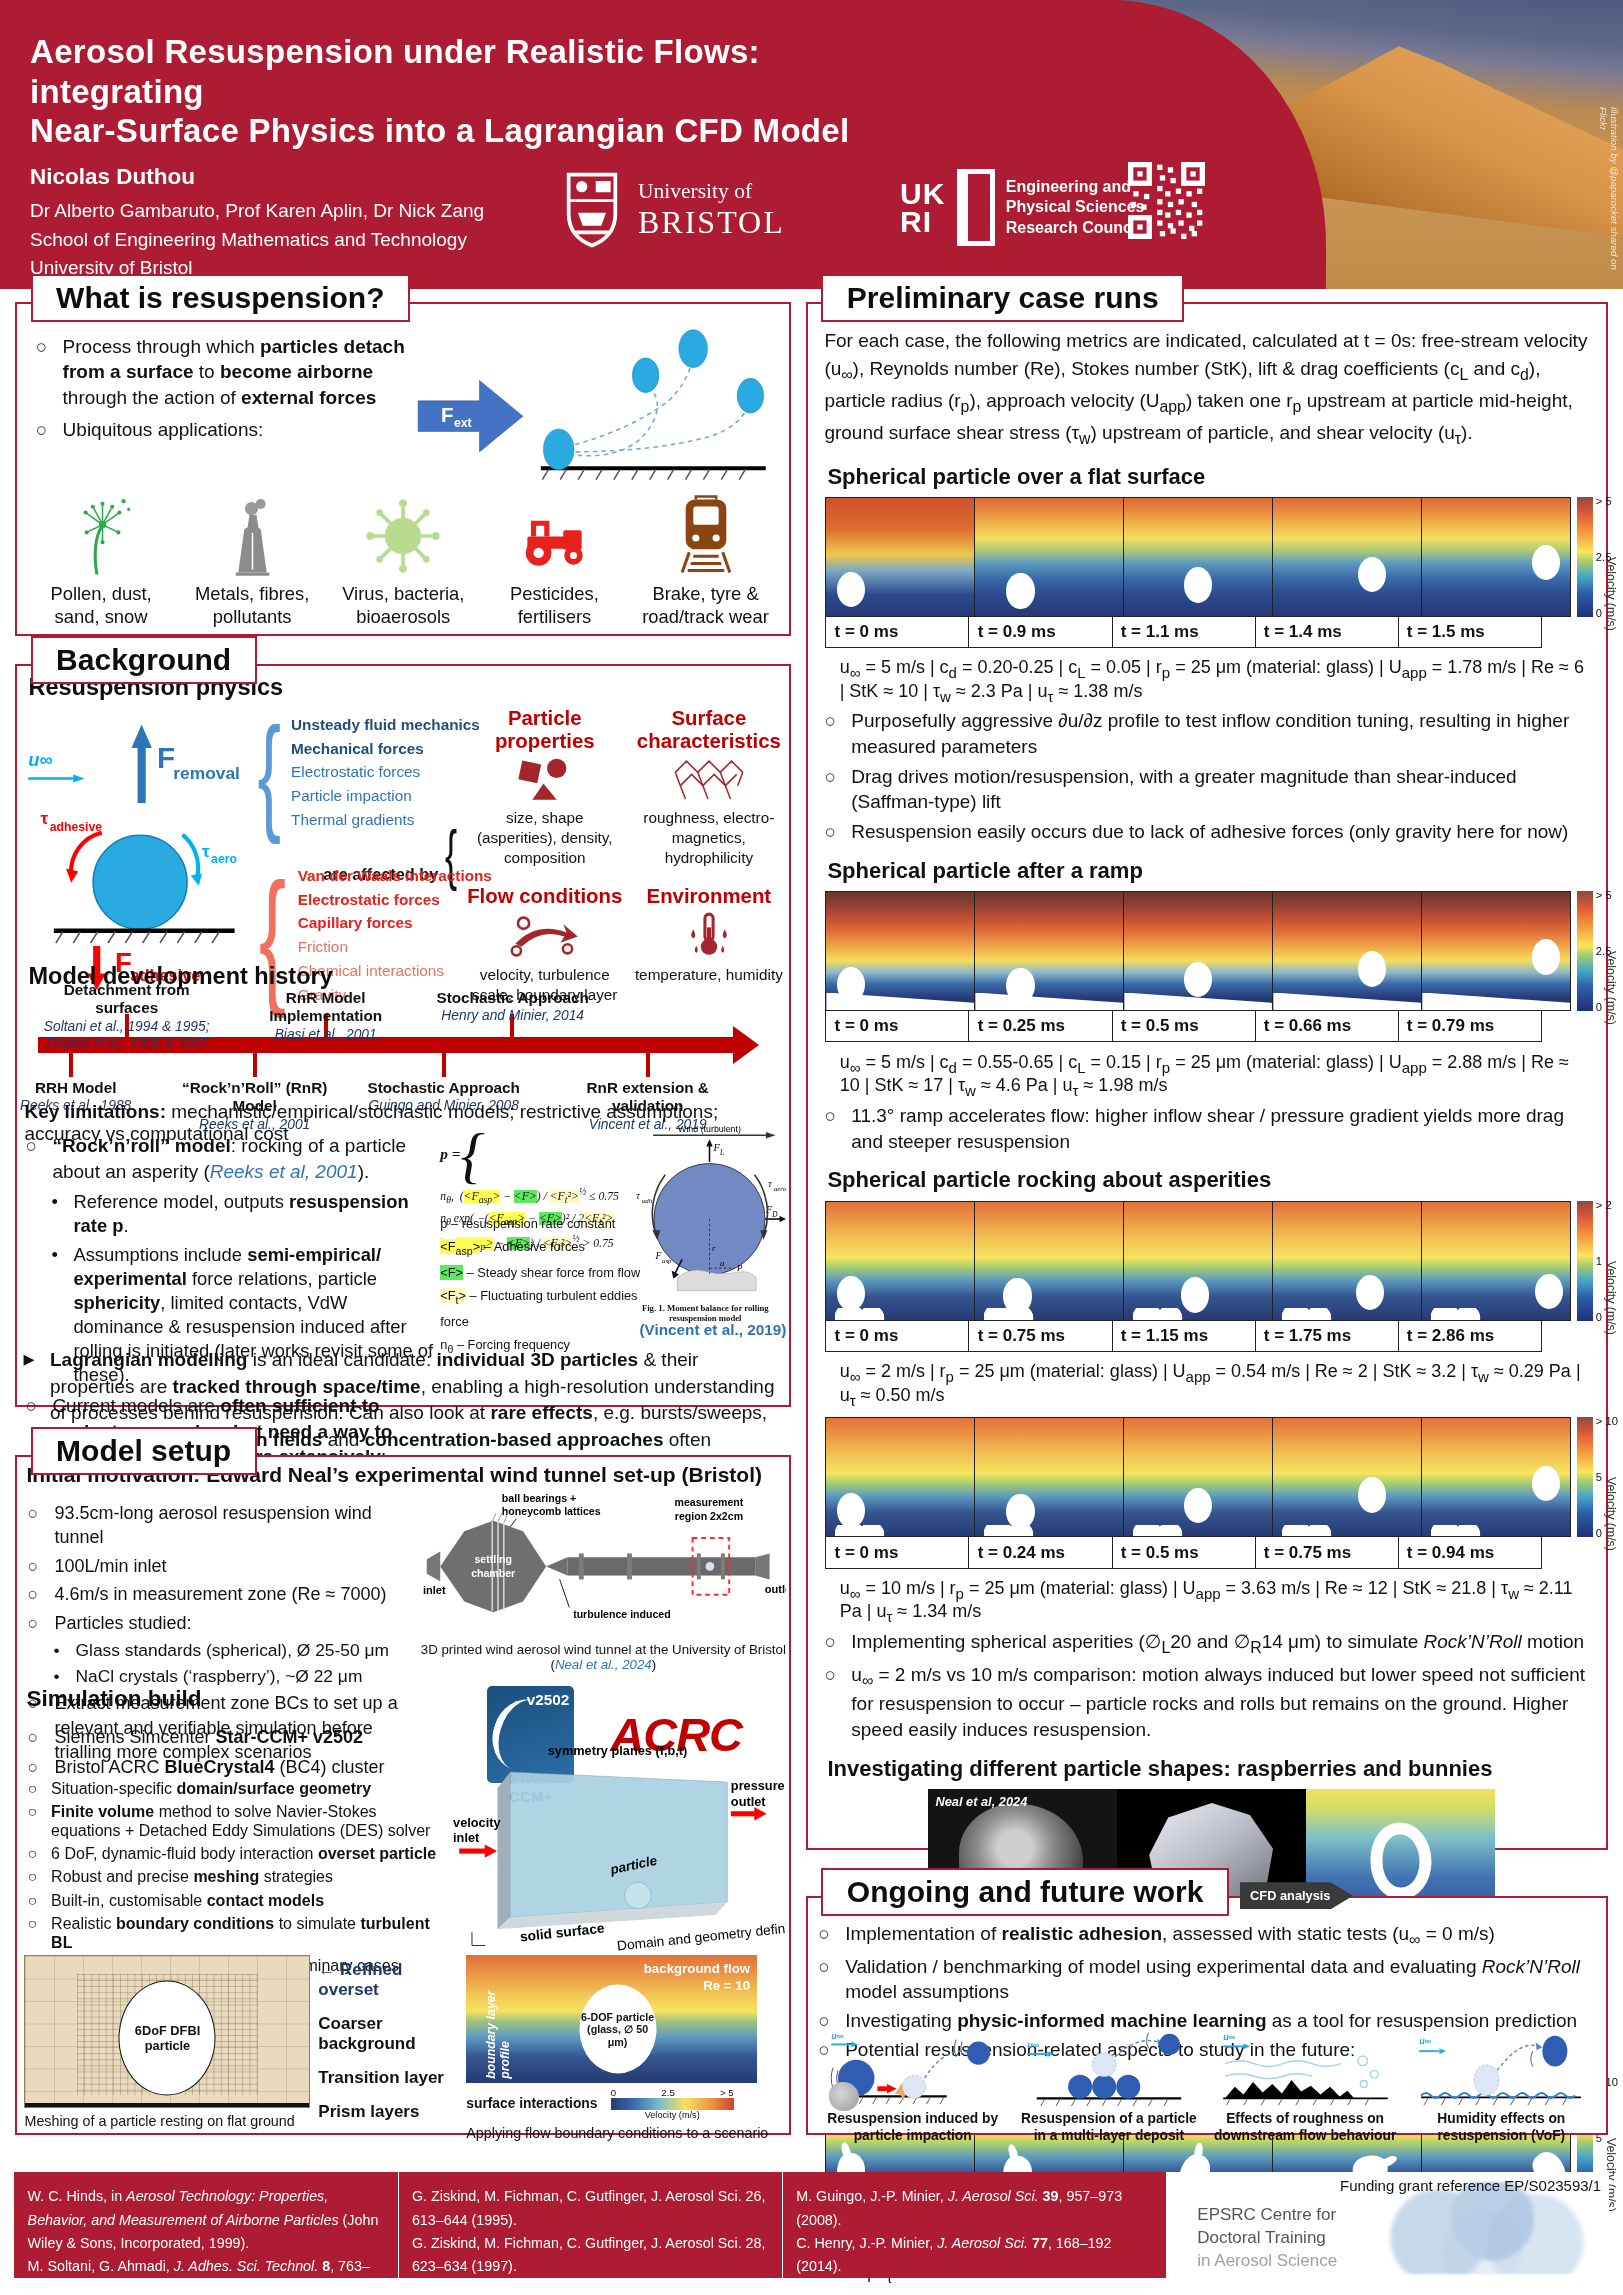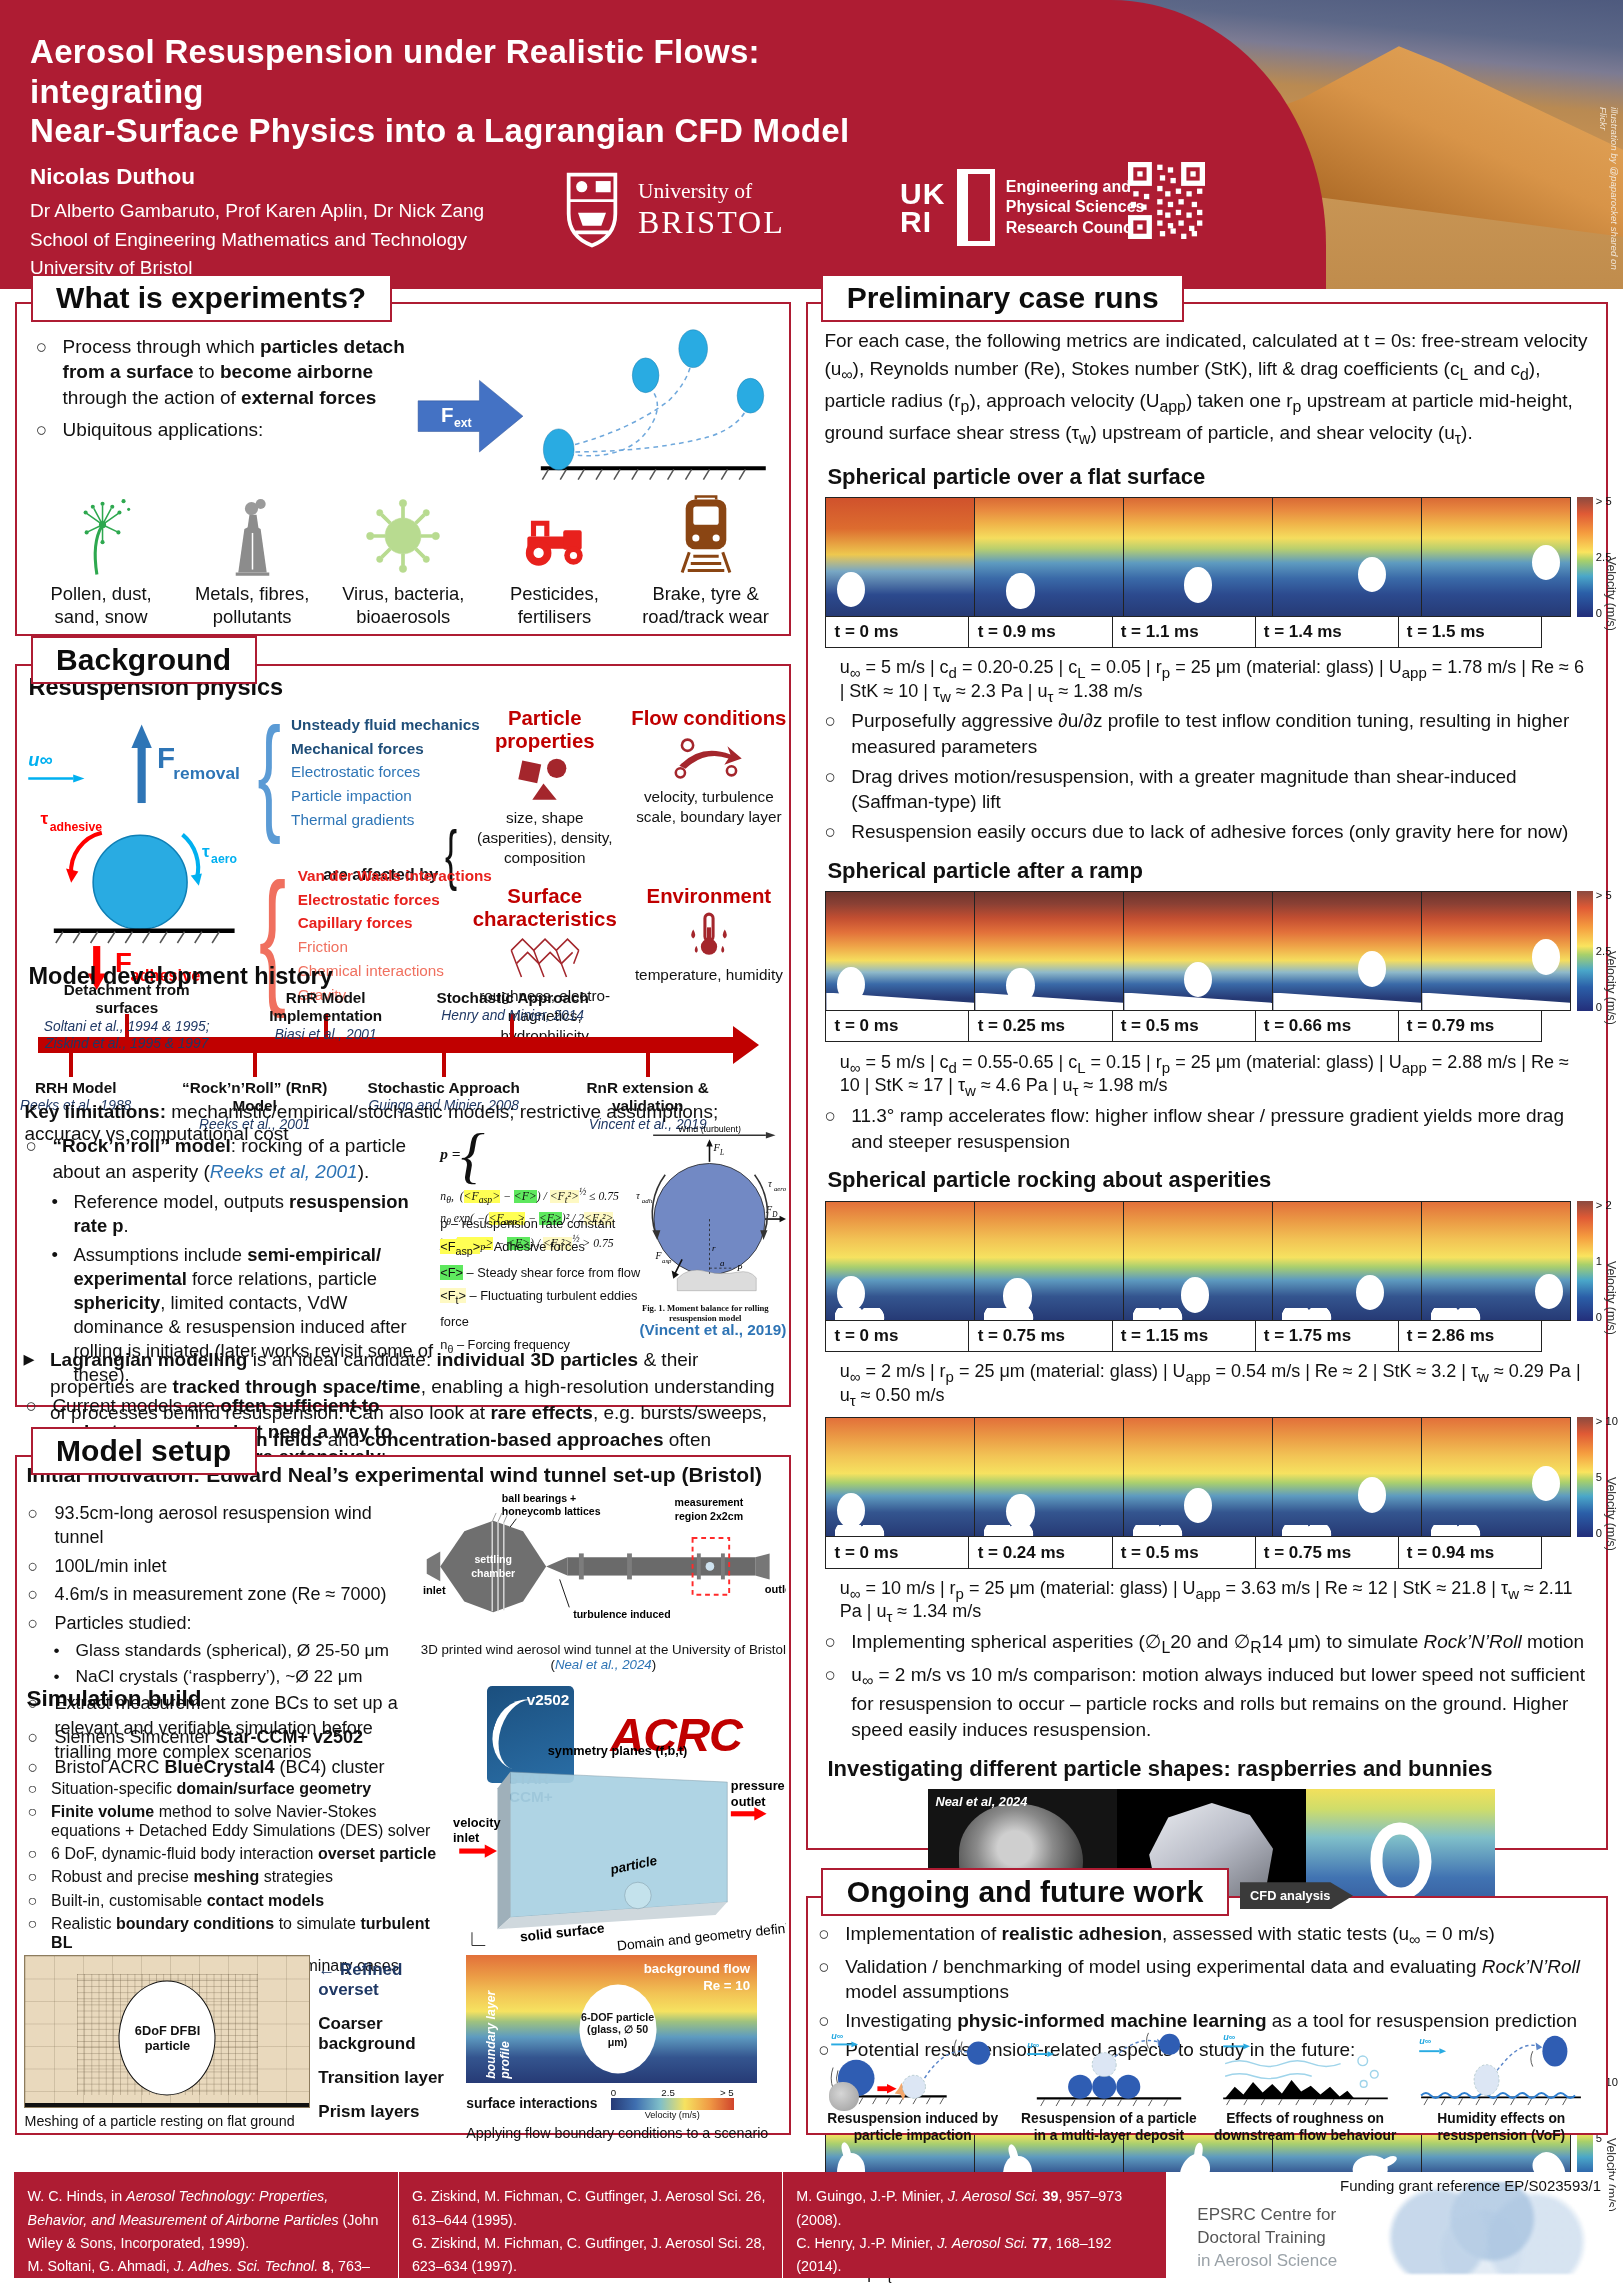--- a/index.html
+++ b/index.html
@@ -247,21 +247,21 @@
       <rect x="12" y="26" width="2" height="2"></rect>
           <rect x="16" y="25" width="2" height="2"></rect>
           <rect x="20" y="27" width="2" height="2"></rect>
           <rect x="24" y="26" width="2" height="2"></rect>
         </g>
     </svg>
   </div>
 </div>
 
 <div class="bx" style="left:15.3px;top:302px;width:776px;height:334px;">
-  <div class="bt">What is experiments?</div>
+  <div class="bt">What is resuspension?</div>
   <div class="abs" style="left:15.3px;top:23.5px;width:373px;">
     <div class="li"><span>Process through which <b>particles detach from a surface</b> to <b>become airborne</b> through the action of <b>external forces</b></span></div>
     <div class="li"><span>Ubiquitous applications:</span></div>
   </div>
   <div class="fextfig">
     <svg width="363" height="169" viewBox="0 0 710 330">
       <polygon points="10,150 130,150 130,110 215,180 130,250 130,210 10,210" fill="#4472C4" stroke="#2f5496"></polygon>
       <text x="55" y="192" fill="#fff" font-size="40" font-weight="bold">F</text>
       <text x="80" y="202" fill="#fff" font-size="24" font-weight="bold">ext</text>
       <line x1="250" y1="282" x2="690" y2="282" stroke="#000" stroke-width="8"></line>
@@ -419,40 +419,40 @@
     <div class="quad">
       <div class="qt">Particle properties</div>
       <svg width="61" height="44" viewBox="0 0 120 86">
           <rect x="12" y="10" width="38" height="38" fill="#A4262C" transform="rotate(12 31 29)"></rect>
           <circle cx="84" cy="22" r="19" fill="#A4262C"></circle>
           <polygon points="58,52 84,84 36,84" fill="#A4262C"></polygon>
         </svg>
       <div class="qd">size, shape (asperities), density, composition</div>
     </div>
     <div class="quad">
-      <div class="qt">Flow conditions</div>
-      <svg width="77" height="46" viewBox="0 0 150 90">
-          <path d="M18 62 Q60 18 118 40 l-6-16 28 24 -34 12 8-12 Q68 32 30 68 Z" fill="#A4262C"></path>
-          <circle cx="34" cy="22" r="11" fill="none" stroke="#A4262C" stroke-width="5"></circle>
-          <circle cx="20" cy="76" r="9" fill="none" stroke="#A4262C" stroke-width="5"></circle>
-          <circle cx="120" cy="72" r="9" fill="none" stroke="#A4262C" stroke-width="5"></circle>
-        </svg>
-      <div class="qd">velocity, turbulence scale, boundary layer</div>
-    </div>
-    <div class="quad">
       <div class="qt">Surface characteristics</div>
       <svg width="77" height="44" viewBox="0 0 150 86">
           <g stroke="#A4262C" stroke-width="3" fill="none">
             <path d="M10 30 l22-22 22 22 22-22 22 22 22-22 22 22"></path>
             <path d="M10 30 l10 26 M54 30 l10 26 M98 30 l10 26 M142 30 l-10 26"></path>
             <path d="M20 56 l22-22 22 22 22-22 22 22 22-22"></path>
             <path d="M20 56 l10 26 M64 56 l10 26 M108 56 l10 26"></path>
           </g>
         </svg>
       <div class="qd">roughness, electro-magnetics, hydrophilicity</div>
+    </div>
+    <div class="quad">
+      <div class="qt">Flow conditions</div>
+      <svg width="77" height="46" viewBox="0 0 150 90">
+          <path d="M18 62 Q60 18 118 40 l-6-16 28 24 -34 12 8-12 Q68 32 30 68 Z" fill="#A4262C"></path>
+          <circle cx="34" cy="22" r="11" fill="none" stroke="#A4262C" stroke-width="5"></circle>
+          <circle cx="20" cy="76" r="9" fill="none" stroke="#A4262C" stroke-width="5"></circle>
+          <circle cx="120" cy="72" r="9" fill="none" stroke="#A4262C" stroke-width="5"></circle>
+        </svg>
+      <div class="qd">velocity, turbulence scale, boundary layer</div>
     </div>
     <div class="quad">
       <div class="qt">Environment</div>
       <svg width="56" height="46" viewBox="0 0 110 90">
           <rect x="47" y="4" width="16" height="52" rx="8" fill="none" stroke="#A4262C" stroke-width="6"></rect>
           <circle cx="55" cy="68" r="16" fill="#A4262C"></circle>
           <line x1="55" y1="30" x2="55" y2="60" stroke="#A4262C" stroke-width="8"></line>
           <path d="M24 34 q-8 12 0 18 q8-6 0-18 M86 34 q-8 12 0 18 q8-6 0-18 M30 66 q-6 10 0 14 q6-4 0-14 M82 66 q-6 10 0 14 q6-4 0-14" fill="#A4262C"></path>
         </svg>
       <div class="qd">temperature, humidity</div>

